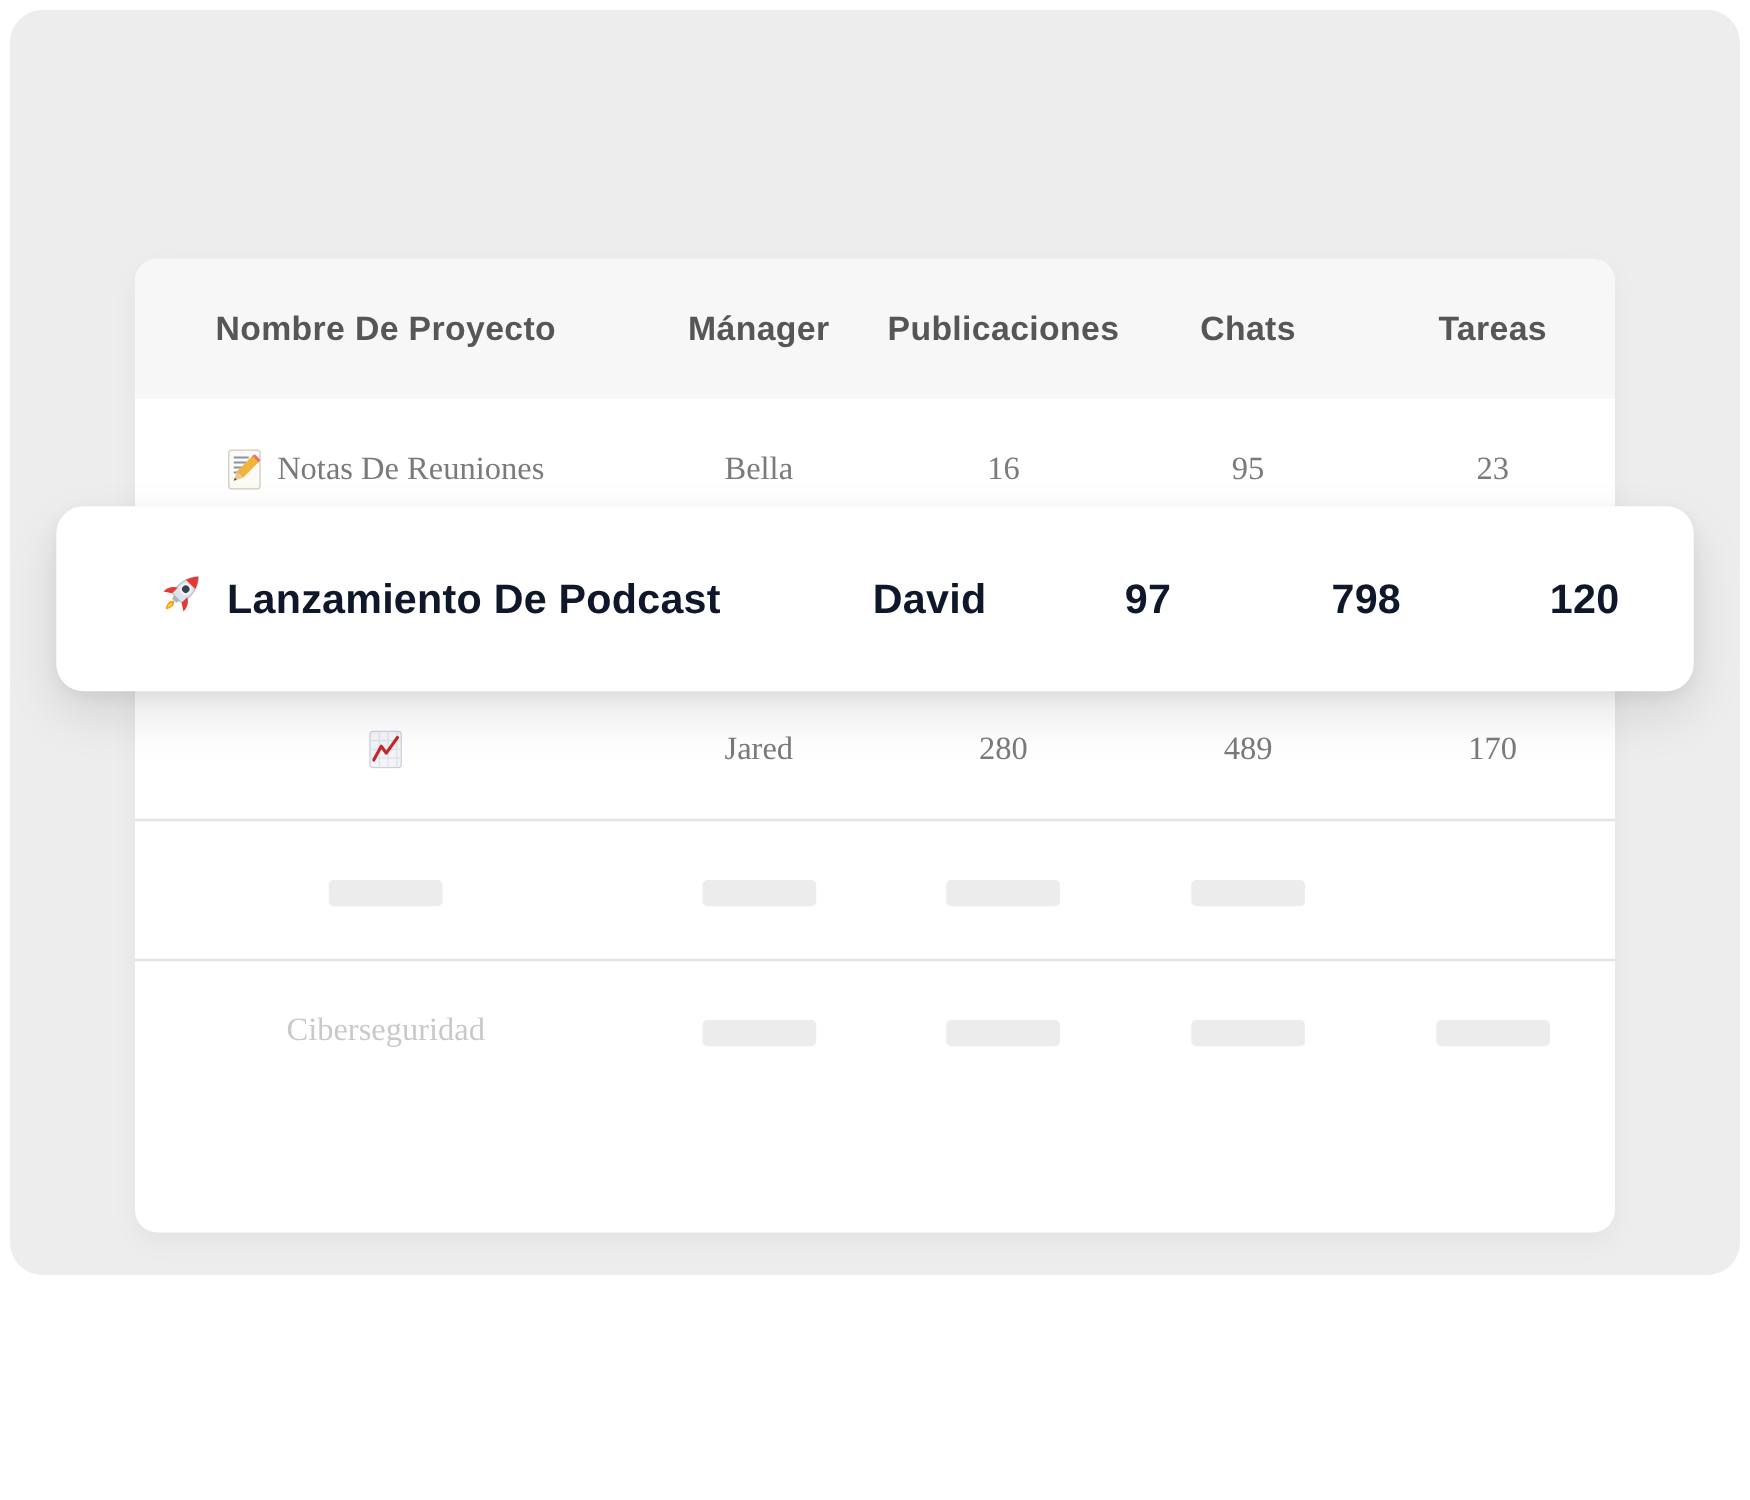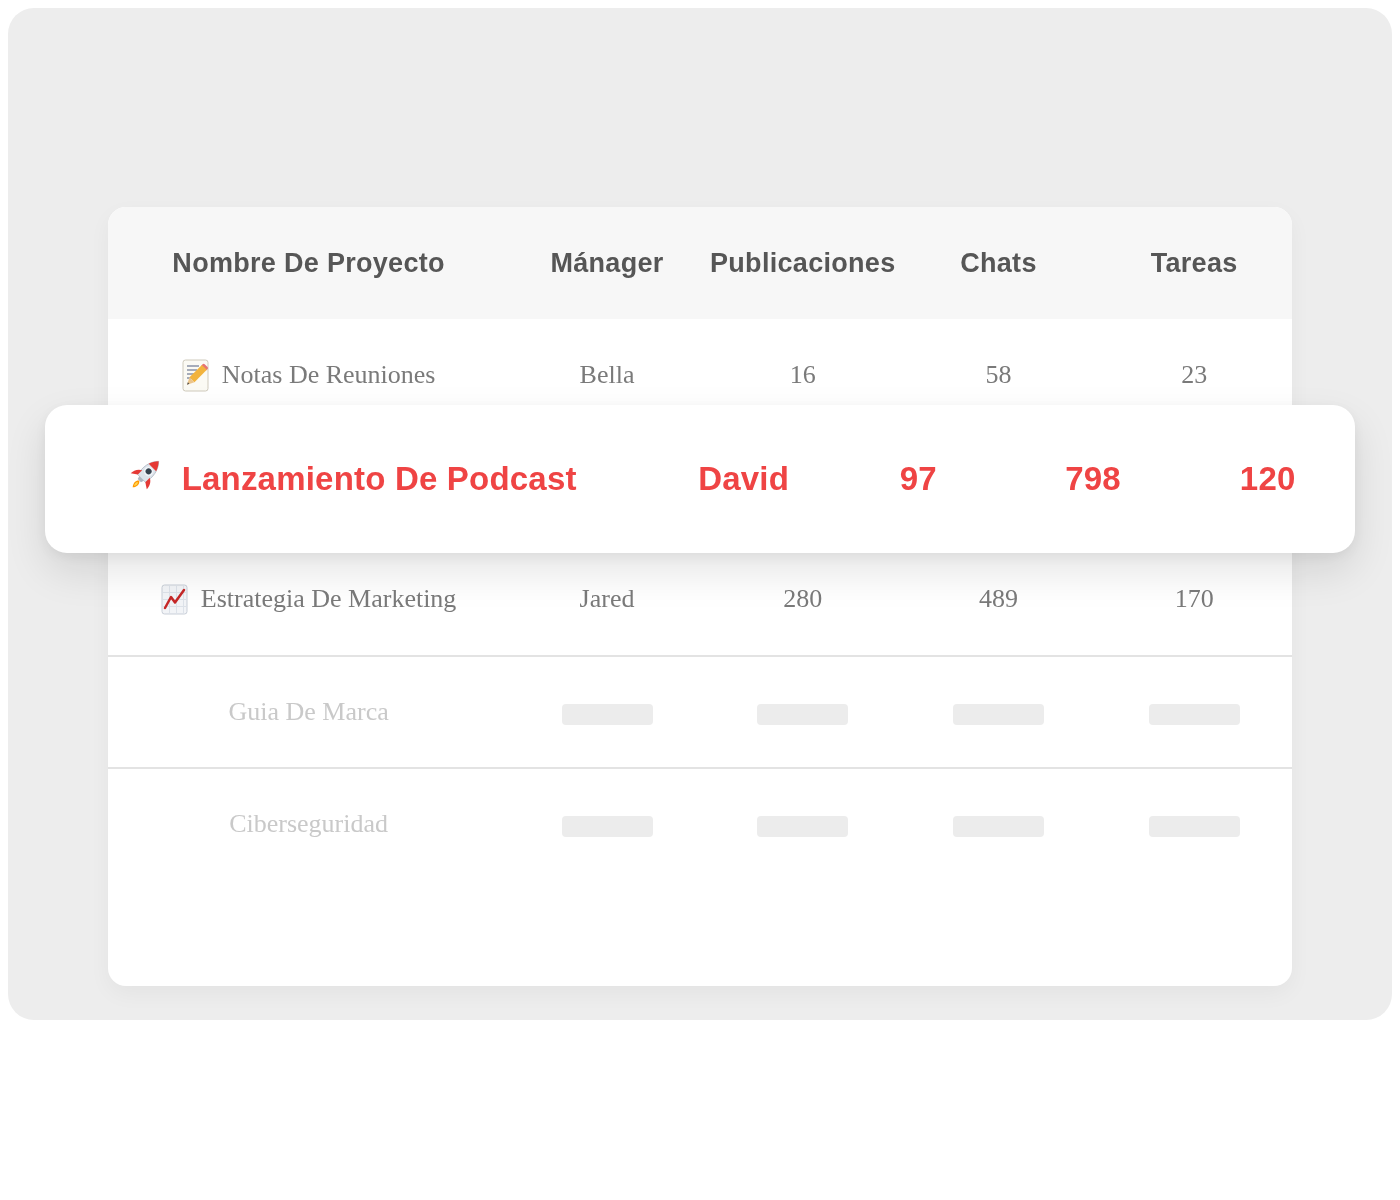--- a/index.html
+++ b/index.html
@@ -53,21 +53,21 @@
     vertical-align: middle;
   }
   .highlight-card {
     position: absolute; left: 45px; top: 405px;
     width: 1310px; height: 148px;
     background: #ffffff; border-radius: 22px;
     box-shadow: 0 18px 42px rgba(0,0,0,0.11), 0 4px 12px rgba(0,0,0,0.05);
     display: grid;
     grid-template-columns: 3.5fr 1fr 1fr 1fr 1fr;
     align-items: center;
-    font-size: 33px; font-weight: 700; color: #ef4444;
+    font-size: 33px; font-weight: 700; color: #0f172a;
     letter-spacing: 0.2px;
     z-index: 5;
   }
   .highlight-card .name-cell { gap: 15px; }
 </style>
 </head>
 <body>
 
 <div class="page">
   <div class="panel"></div>
@@ -93,47 +93,43 @@
               <rect x="10.5" y="4.5" width="7" height="17.5" fill="#f2b33d"></rect>
               <polygon points="10.5,22 17.5,22 14,29" fill="#ecc58c"></polygon>
               <polygon points="12.9,26.7 15.1,26.7 14,29" fill="#4d4d4d"></polygon>
             </g>
           </svg>
         </span>
         <span>Notas De Reuniones</span>
       </div>
       <div class="cell">Bella</div>
       <div class="cell">16</div>
-      <div class="cell">58</div>
+      <div class="cell">95</div>
       <div class="cell">23</div>
     </div>
 
     <div class="grid-row row row-covered"></div>
 
     <div class="grid-row row">
       <div class="cell name-cell">
         <span class="icon">
           <svg width="27" height="31" viewBox="0 0 27 31">
             <rect x="1" y="1" width="25" height="29" rx="2.5" fill="#f2f4f7" stroke="#c9cfd8" stroke-width="1"></rect>
             <path d="M1 8.5 h25 M1 15.5 h25 M1 22.5 h25 M8.5 1 v29 M15.5 1 v29 M22.5 1 v29" stroke="#dde2e9" stroke-width="1" fill="none"></path>
             <path d="M4 24 L10 13 L14 18.5 L23 6" stroke="#c62828" stroke-width="2.5" fill="none" stroke-linecap="round" stroke-linejoin="round"></path>
           </svg>
         </span>
-        <span>Estrategia De Marketing</span>
       </div>
       <div class="cell">Jared</div>
       <div class="cell">280</div>
       <div class="cell">489</div>
       <div class="cell">170</div>
     </div>
 
     <div class="grid-row row row-skeleton">
-      <div class="cell name-cell">
-        <span>Guia De Marca</span>
-      </div>
       <div class="cell"><span class="bar"></span></div>
       <div class="cell"><span class="bar"></span></div>
       <div class="cell"><span class="bar"></span></div>
       <div class="cell"><span class="bar"></span></div>
     </div>
 
 
     <div class="grid-row row row-skeleton">
       <div class="cell name-cell">
         <span>Ciberseguridad</span>

